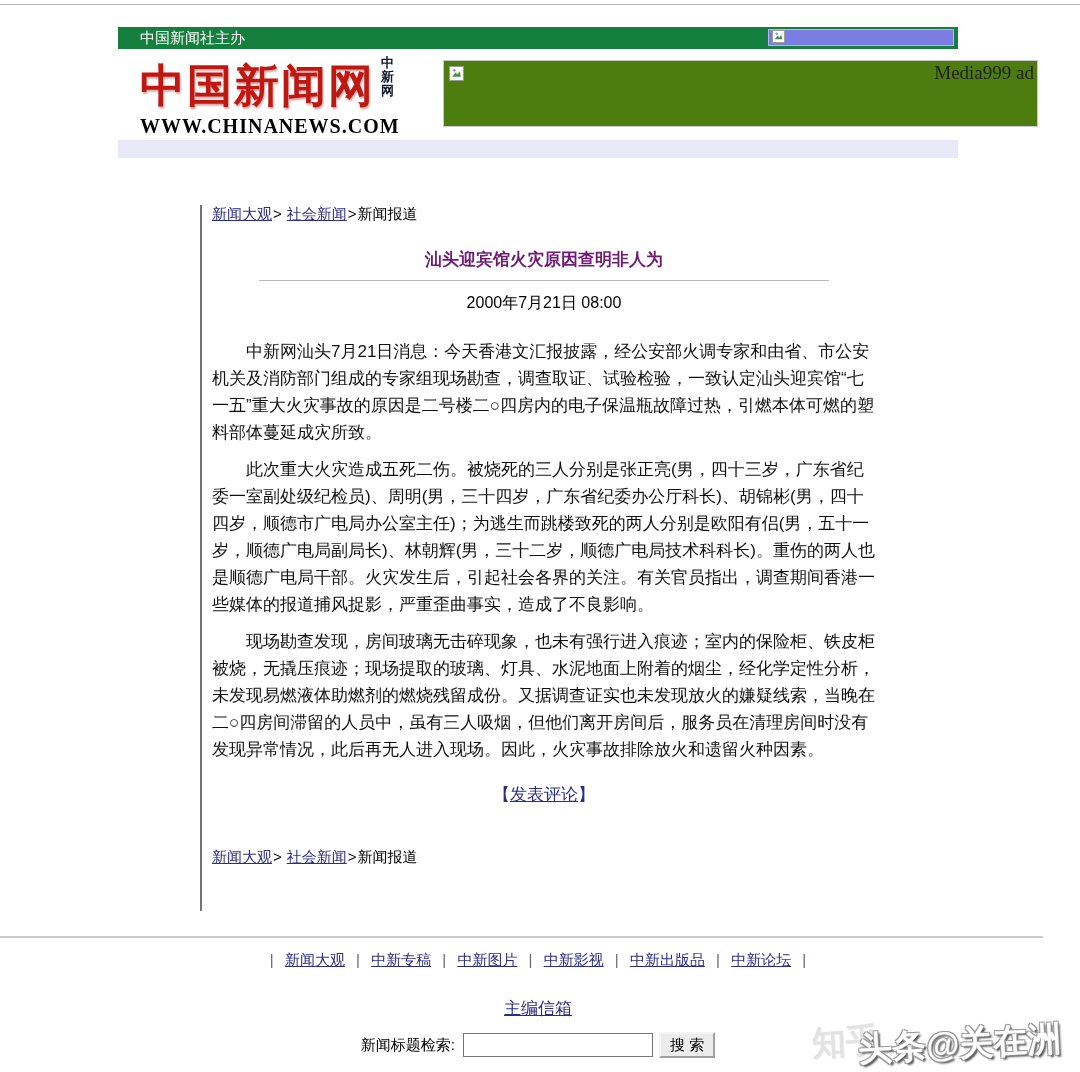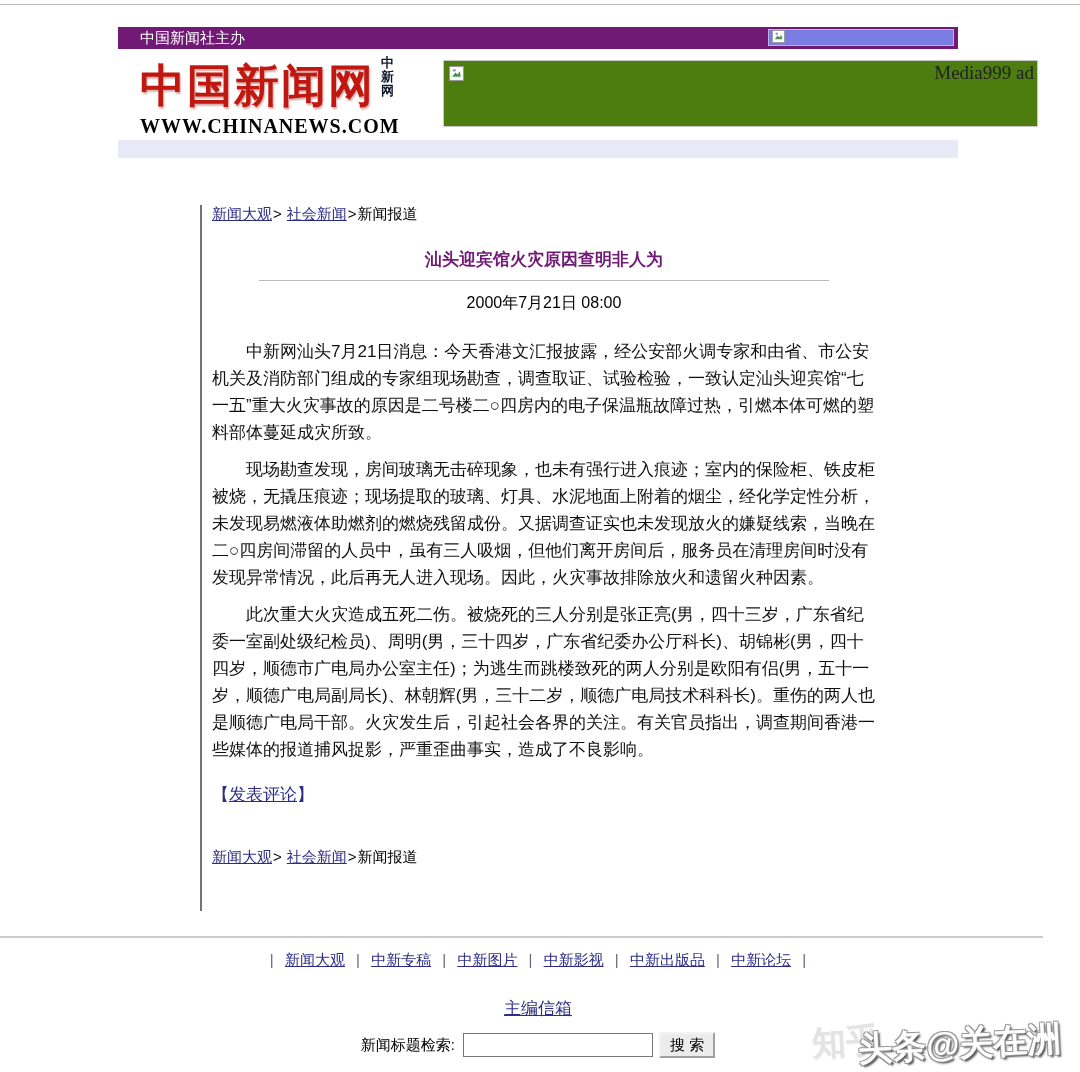--- a/index.html
+++ b/index.html
@@ -8,21 +8,21 @@
     background:#ffffff;color:#111;
     font-family:"Liberation Sans", sans-serif;
   }
   a{color:#2d2d85;text-decoration:underline;cursor:pointer;}
 
   .hairline{position:absolute;top:4px;left:0;width:1080px;height:1px;background:#b7b7b7;}
 
   
   .header-bar{
     position:absolute;left:118px;top:27px;width:840px;height:22px;
-    background:#701a75;color:#fff;font-size:15px;line-height:22px;box-sizing:border-box;
+    background:#15803d;color:#fff;font-size:15px;line-height:22px;box-sizing:border-box;
   }
   .header-bar .banner{margin-left:22px;}
   .bar-box{
     position:absolute;right:4px;top:2px;width:186px;height:17px;
     border:1px solid #b7b7f0;background:#7b7de2;box-sizing:border-box;
     display:flex;align-items:center;padding-left:3px;
   }
 
   
   .logo{position:absolute;left:140px;top:48px;}
@@ -61,21 +61,21 @@
     border-left:2px solid #737373;padding-left:10px;box-sizing:border-box;
   }
   .breadcrumb{font-size:15px;color:#000;}
   .breadcrumb .sep1{margin:0 5px 0 1px;}
   .breadcrumb .sep2{margin:0 1px;}
   .article-title{text-align:center;font-weight:bold;font-size:17px;margin-top:24px;color:#701a75;}
   .title-rule{width:570px;border:none;border-top:1px solid #bbb;margin:9px auto 0;}
   .article-date{text-align:center;font-size:16px;margin-top:12px;color:#000;}
   .article-body{margin-top:24px;}
   .article-body p{font-size:17px;line-height:27px;text-indent:2em;margin:0 0 10px;color:#101010;}
-  .comment-line{text-align:left;font-size:17px;margin-top:20px;color:#2d2d85;}
+  .comment-line{text-align:center;font-size:17px;margin-top:20px;color:#2d2d85;}
   .bottom-crumb{margin-top:42px;}
 
   
   .footer-rule{position:absolute;left:0;top:936px;width:1043px;height:2px;background:#cccccc;}
   .footer-nav{position:absolute;left:0;top:951px;width:1076px;text-align:center;font-size:15px;}
   .footer-nav a{margin:0 5px;}
   .footer-nav .pipe{color:#667;margin:0 2px;}
   .mailbox{position:absolute;left:0;top:997px;width:1076px;text-align:center;font-size:17px;text-decoration:underline;}
   .search-row{position:absolute;left:0;top:1032px;width:1076px;text-align:center;font-size:15px;color:#000;}
   .search-row .search-label{margin-right:8px;vertical-align:middle;}
@@ -145,22 +145,22 @@
   <div class="breadcrumb">
     <a>新闻大观</a><span class="sep1">&gt;</span><a>社会新闻</a><span class="sep2">&gt;</span><span>新闻报道</span>
   </div>
 
   <div class="article-title">汕头迎宾馆火灾原因查明非人为</div>
   <hr class="title-rule">
   <div class="article-date">2000年7月21日 08:00</div>
 
   <div class="article-body">
     <p>中新网汕头7月21日消息：今天香港文汇报披露，经公安部火调专家和由省、市公安机关及消防部门组成的专家组现场勘查，调查取证、试验检验，一致认定汕头迎宾馆“七一五”重大火灾事故的原因是二号楼二○四房内的电子保温瓶故障过热，引燃本体可燃的塑料部体蔓延成灾所致。</p>
+    <p>此次重大火灾造成五死二伤。被烧死的三人分别是张正亮(男，四十三岁，广东省纪委一室副处级纪检员)、周明(男，三十四岁，广东省纪委办公厅科长)、胡锦彬(男，四十四岁，顺德市广电局办公室主任)；为逃生而跳楼致死的两人分别是欧阳有侣(男，五十一岁，顺德广电局副局长)、林朝辉(男，三十二岁，顺德广电局技术科科长)。重伤的两人也是顺德广电局干部。火灾发生后，引起社会各界的关注。有关官员指出，调查期间香港一些媒体的报道捕风捉影，严重歪曲事实，造成了不良影响。</p>
     <p>现场勘查发现，房间玻璃无击碎现象，也未有强行进入痕迹；室内的保险柜、铁皮柜被烧，无撬压痕迹；现场提取的玻璃、灯具、水泥地面上附着的烟尘，经化学定性分析，未发现易燃液体助燃剂的燃烧残留成份。又据调查证实也未发现放火的嫌疑线索，当晚在二○四房间滞留的人员中，虽有三人吸烟，但他们离开房间后，服务员在清理房间时没有发现异常情况，此后再无人进入现场。因此，火灾事故排除放火和遗留火种因素。</p>
-    <p>此次重大火灾造成五死二伤。被烧死的三人分别是张正亮(男，四十三岁，广东省纪委一室副处级纪检员)、周明(男，三十四岁，广东省纪委办公厅科长)、胡锦彬(男，四十四岁，顺德市广电局办公室主任)；为逃生而跳楼致死的两人分别是欧阳有侣(男，五十一岁，顺德广电局副局长)、林朝辉(男，三十二岁，顺德广电局技术科科长)。重伤的两人也是顺德广电局干部。火灾发生后，引起社会各界的关注。有关官员指出，调查期间香港一些媒体的报道捕风捉影，严重歪曲事实，造成了不良影响。</p>
   </div>
 
   <div class="comment-line">
     <span>【</span><a>发表评论</a><span>】</span>
   </div>
 
   <div class="breadcrumb bottom-crumb">
     <a>新闻大观</a><span class="sep1">&gt;</span><a>社会新闻</a><span class="sep2">&gt;</span><span>新闻报道</span>
   </div>
 

